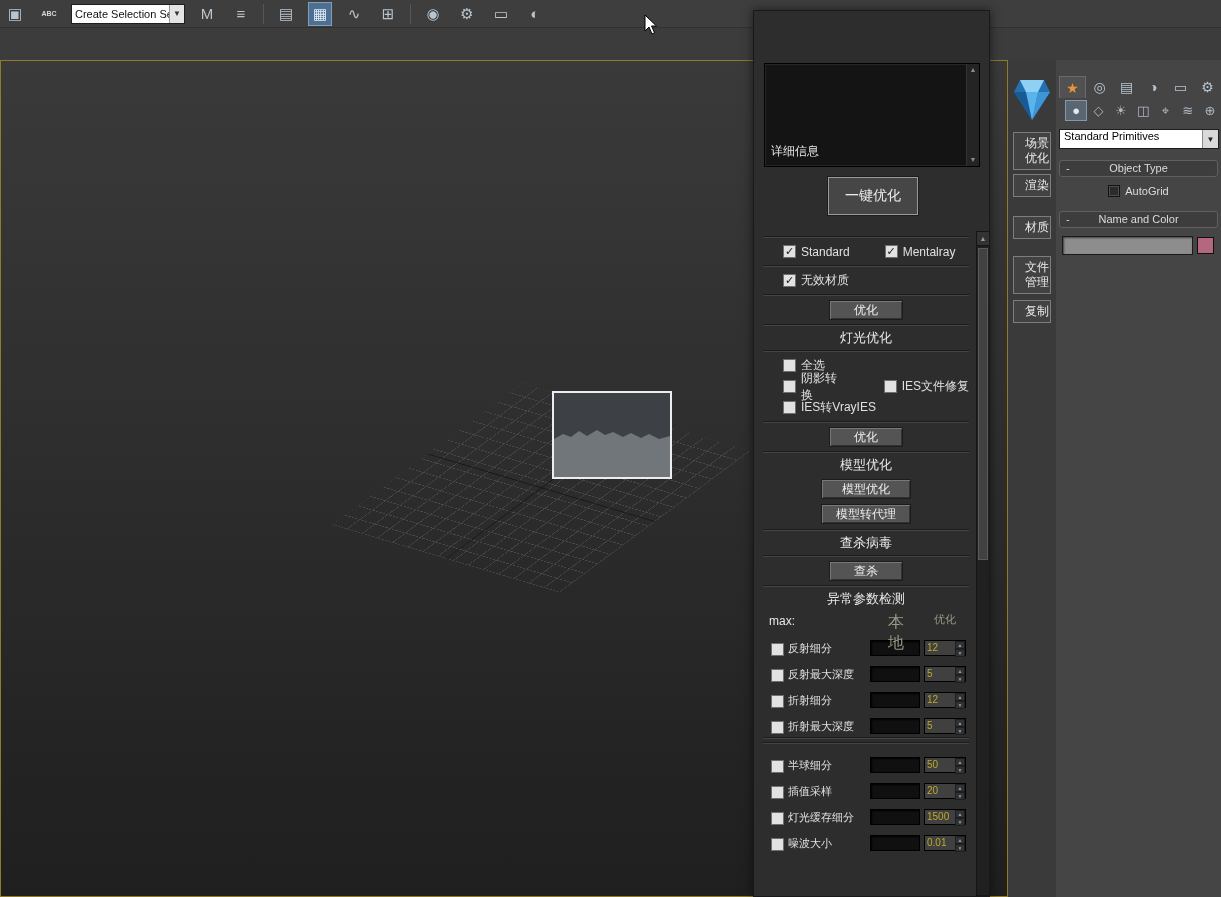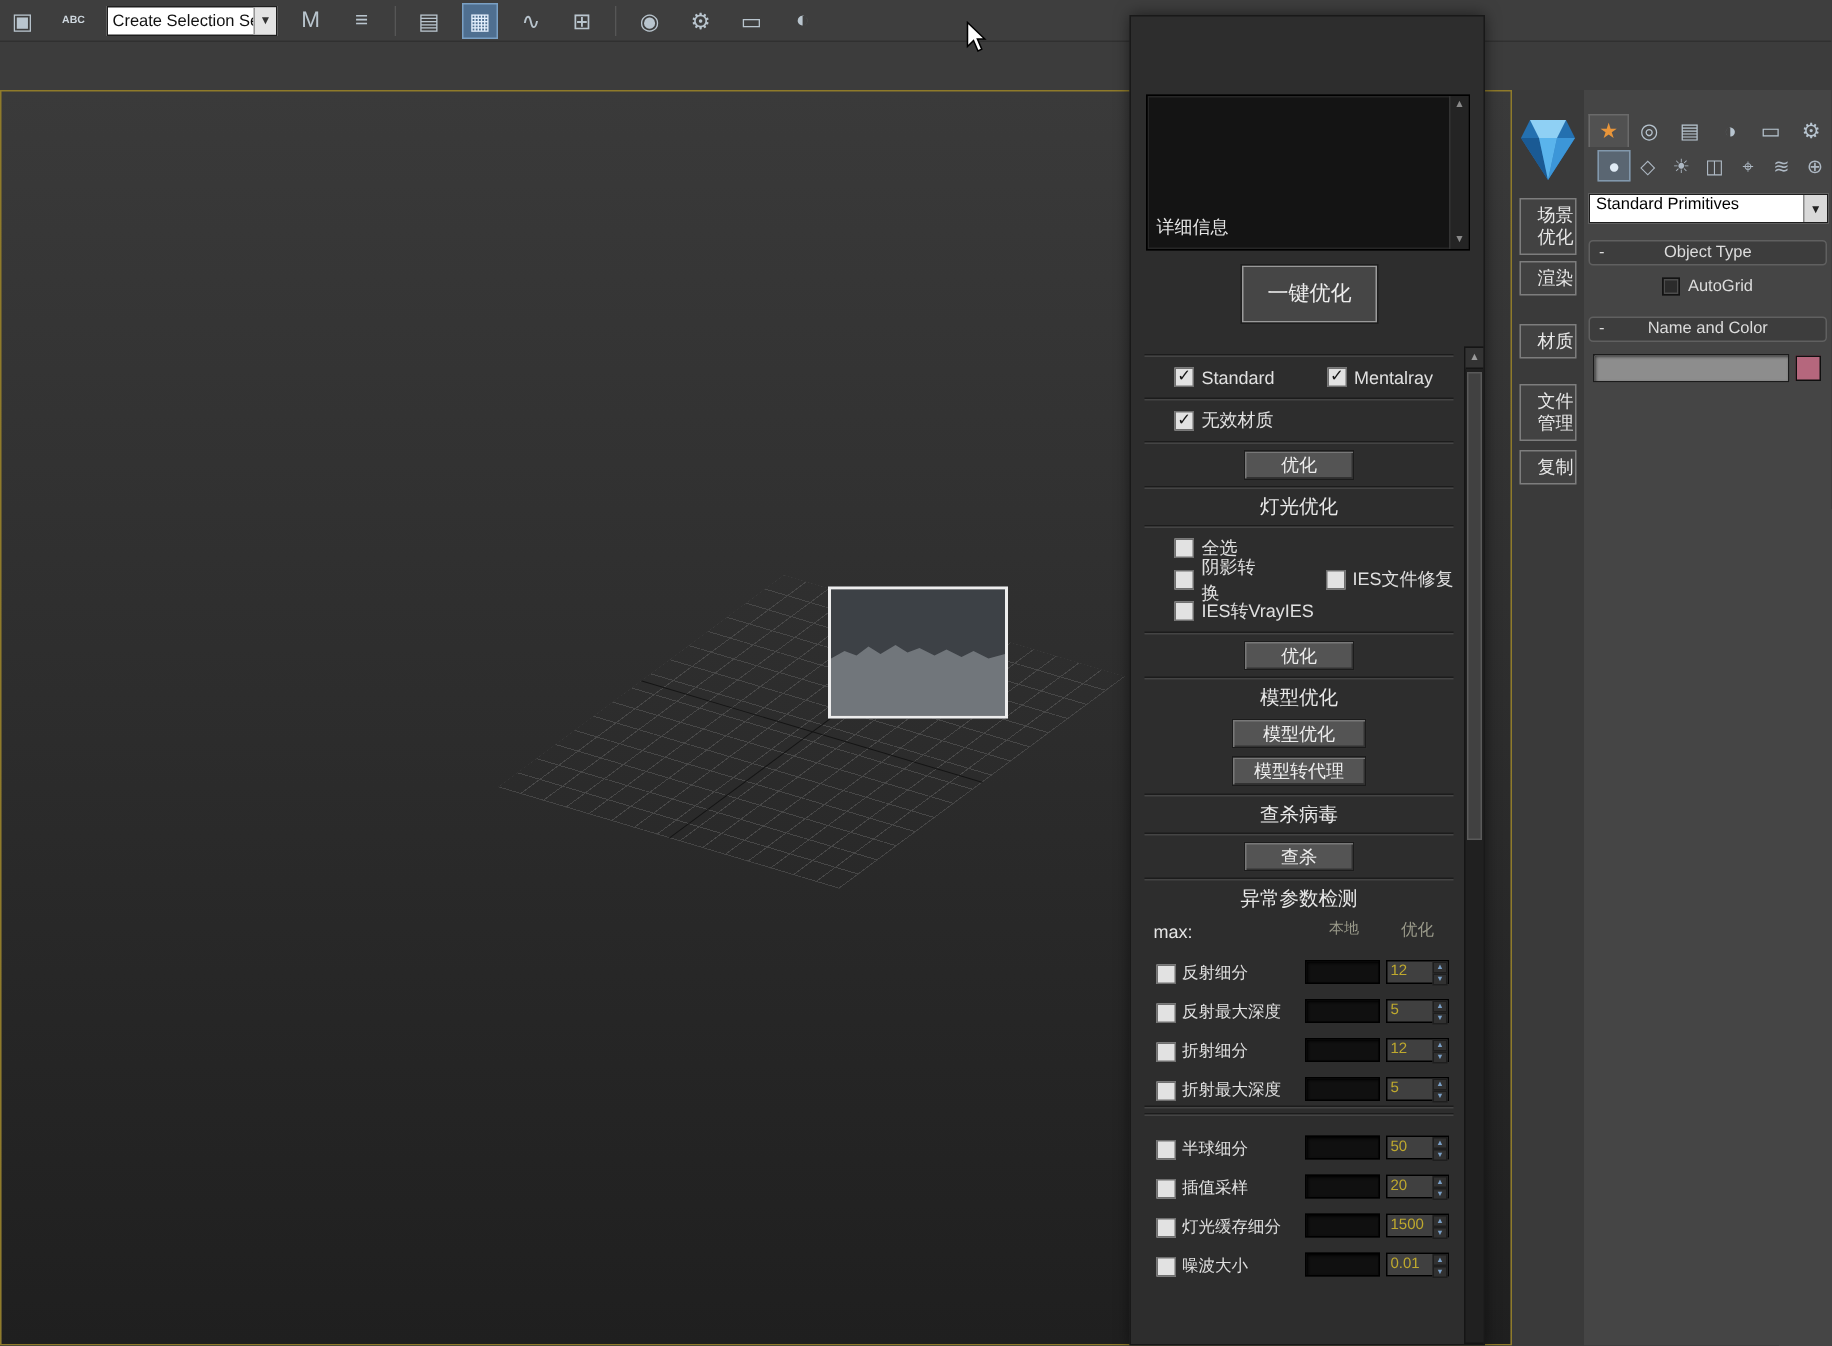--- a/index.html
+++ b/index.html
@@ -100,21 +100,21 @@
   .cb { width:13px; height:13px; background:#e2e2e2; border:1px solid #6f6f6f; display:inline-flex;
         align-items:center; justify-content:center; flex:0 0 auto; cursor:default; }
   .cb i { font-style:normal; font-size:11px; line-height:11px; color:#151515; }
   .cgbtn { display:block; margin:4px auto; width:74px; height:20px; background:#545454; color:#ededed; font-size:12px;
            line-height:18px; text-align:center; border:1px solid #1c1c1c;
            box-shadow:inset 1px 1px 0 #787878, inset -1px -1px 0 #323232; cursor:default; }
   .cgbtn.wide { width:90px; margin:5px auto; }
 
   .param-head { position:relative; height:18px; margin-top:4px; font-size:12px; color:#e6e6e6; }
   .param-head .pmax { position:absolute; left:6px; top:2px; }
-  .param-head .pcol1 { position:absolute; left:118px; width:30px; text-align:center; font-size:10px; color:#9a9a8a; }
+  .param-head .pcol1 { position:absolute; left:118px; width:30px; text-align:center; font-size:16px; color:#9a9a8a; }
   .param-head .pcol2 { position:absolute; left:163px; width:38px; text-align:center; font-size:11px; color:#9a9a8a; }
   .prow { display:flex; align-items:flex-end; height:26px; gap:4px; }
   .prow .cb { margin-left:8px; }
   .prow .plabel { font-size:11px; width:78px; color:#e0e0e0; }
   .prow .local { width:50px; height:16px; background:#101010; border:1px solid #000; box-shadow:inset 1px 1px 2px #000; }
   .prow .spin { width:42px; height:16px; background:#404040; border:1px solid #000; display:flex; }
   .spin .sval { flex:1; color:#bfa92e; font-size:10px; line-height:14px; padding-left:2px; overflow:hidden; }
   .spin .arrows { width:10px; display:flex; flex-direction:column; }
   .spin .arrows span { flex:1; font-size:5px; color:#7aa0c8; background:#313131; border:1px solid #1e1e1e;
                        line-height:6px; text-align:center; cursor:default; }

